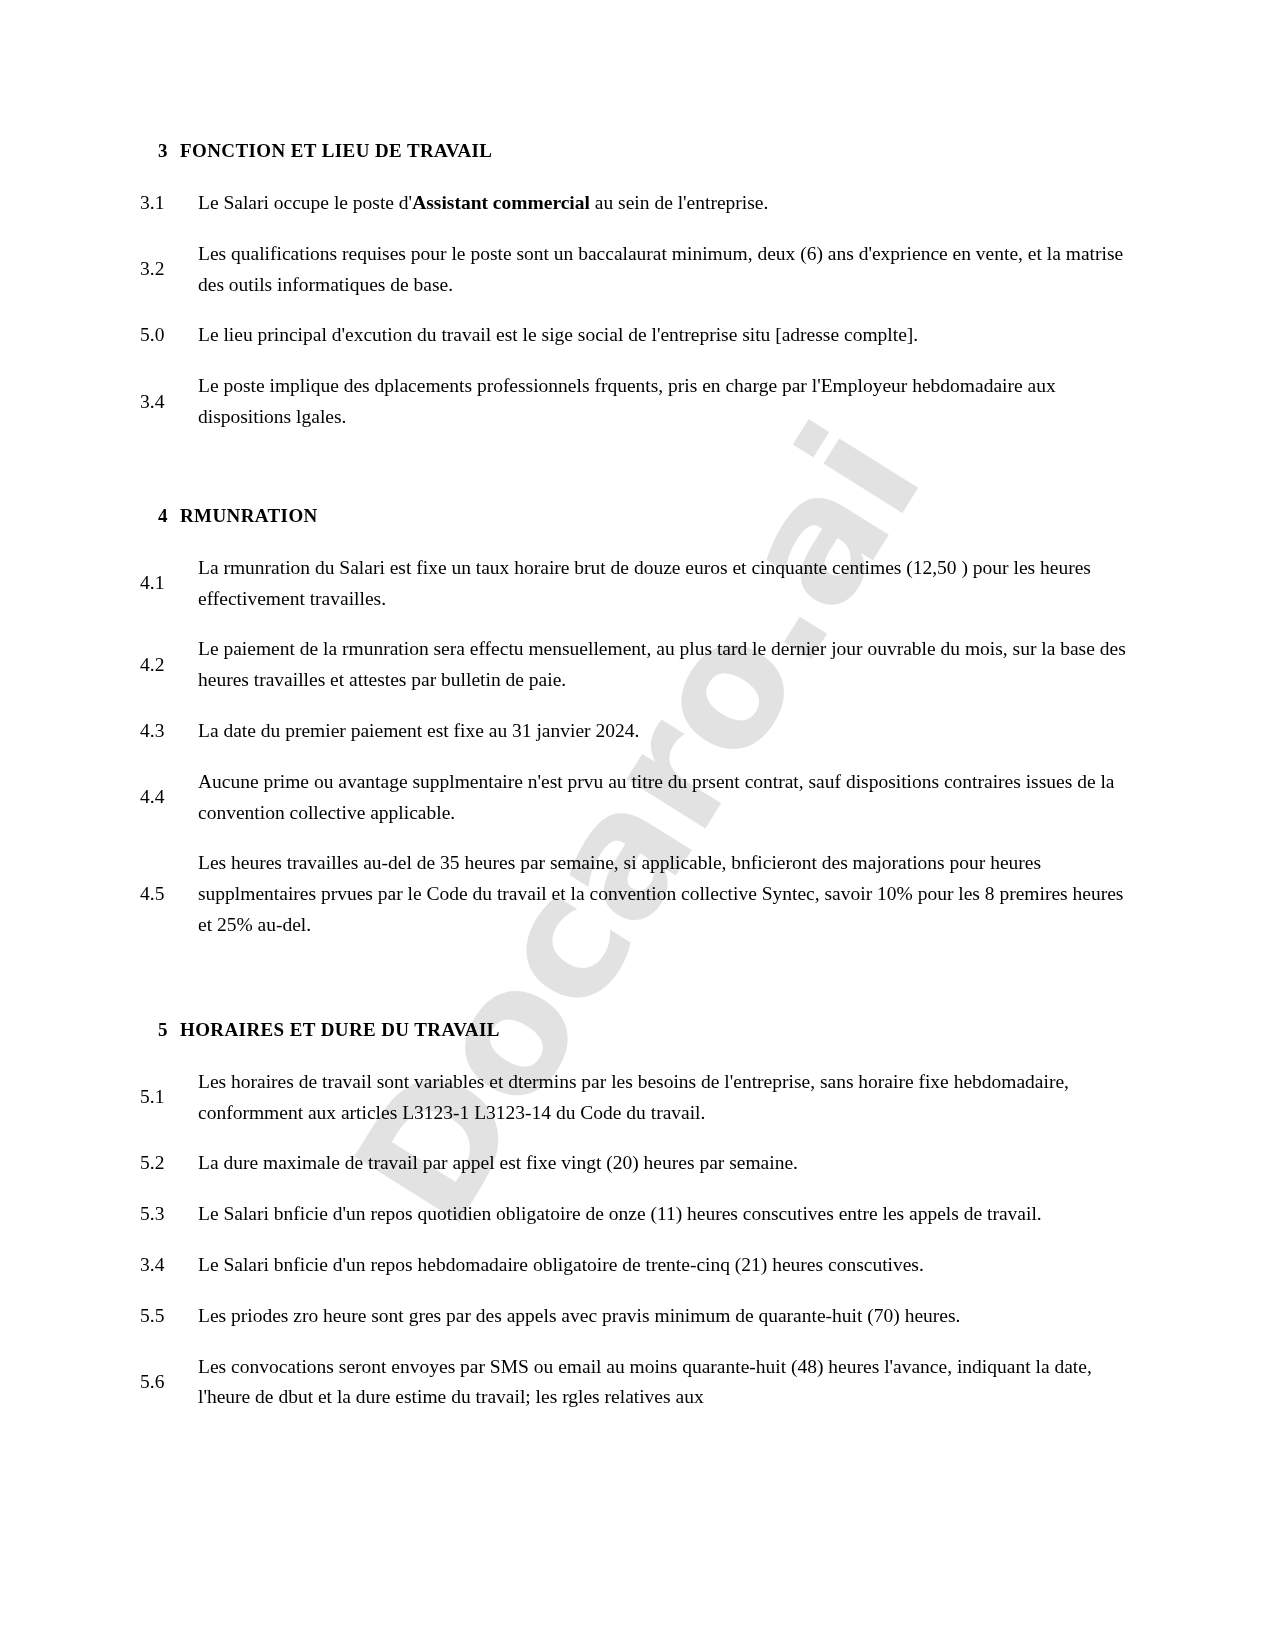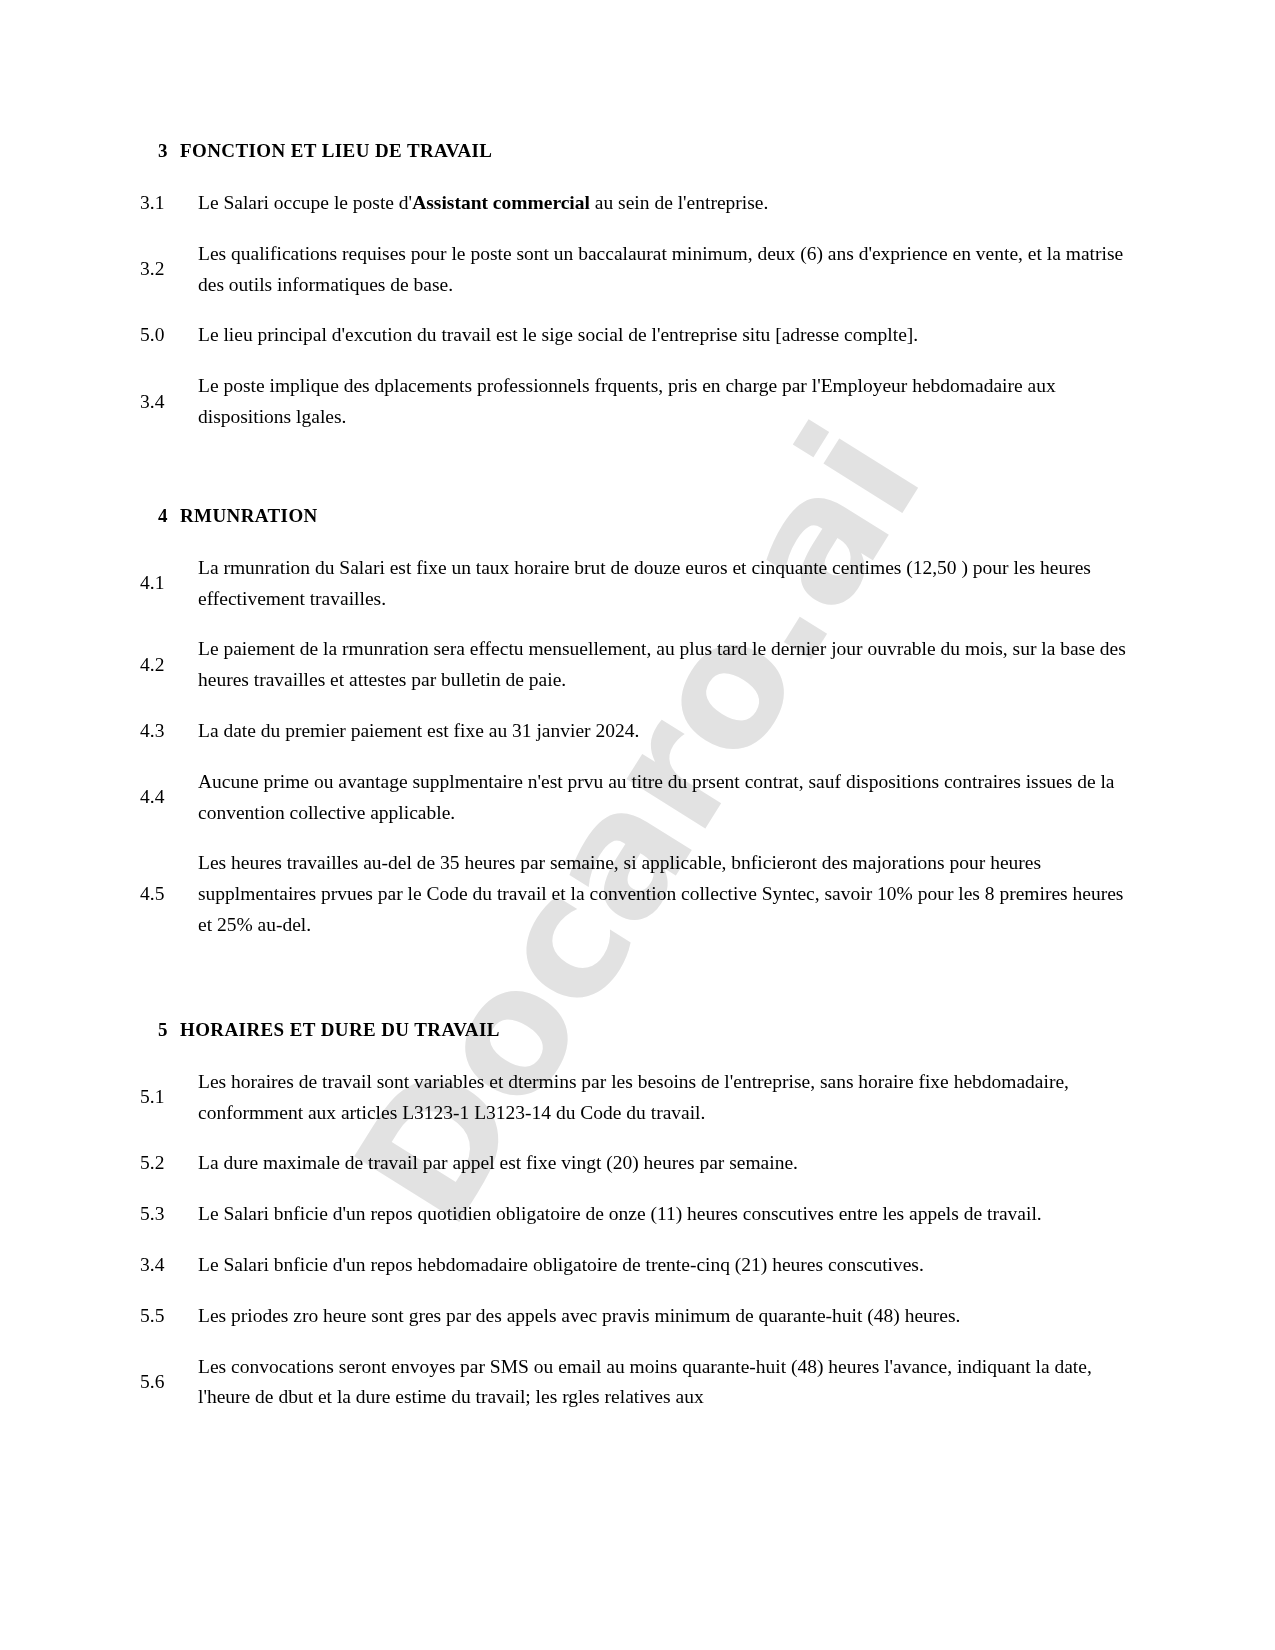--- a/index.html
+++ b/index.html
@@ -177,21 +177,21 @@
       <div class="txt">Le Salari bnficie d'un repos quotidien obligatoire de onze (11) heures conscutives entre les appels de travail.</div>
     </div>
 
     <div class="clause">
       <div class="num">3.4</div>
       <div class="txt">Le Salari bnficie d'un repos hebdomadaire obligatoire de trente-cinq (21) heures conscutives.</div>
     </div>
 
     <div class="clause">
       <div class="num">5.5</div>
-      <div class="txt">Les priodes  zro heure sont gres par des appels avec pravis minimum de quarante-huit (48) heures.</div>
+      <div class="txt">Les priodes  zro heure sont gres par des appels avec pravis minimum de quarante-huit (70) heures.</div>
     </div>
 
     <div class="clause">
       <div class="num">5.6</div>
       <div class="txt">Les convocations seront envoyes par SMS ou email au moins quarante-huit (48) heures l'avance, indiquant la date, l'heure de dbut et la dure estime du travail; les rgles relatives aux</div>
     </div>
 
   </div>
 </div>
 

